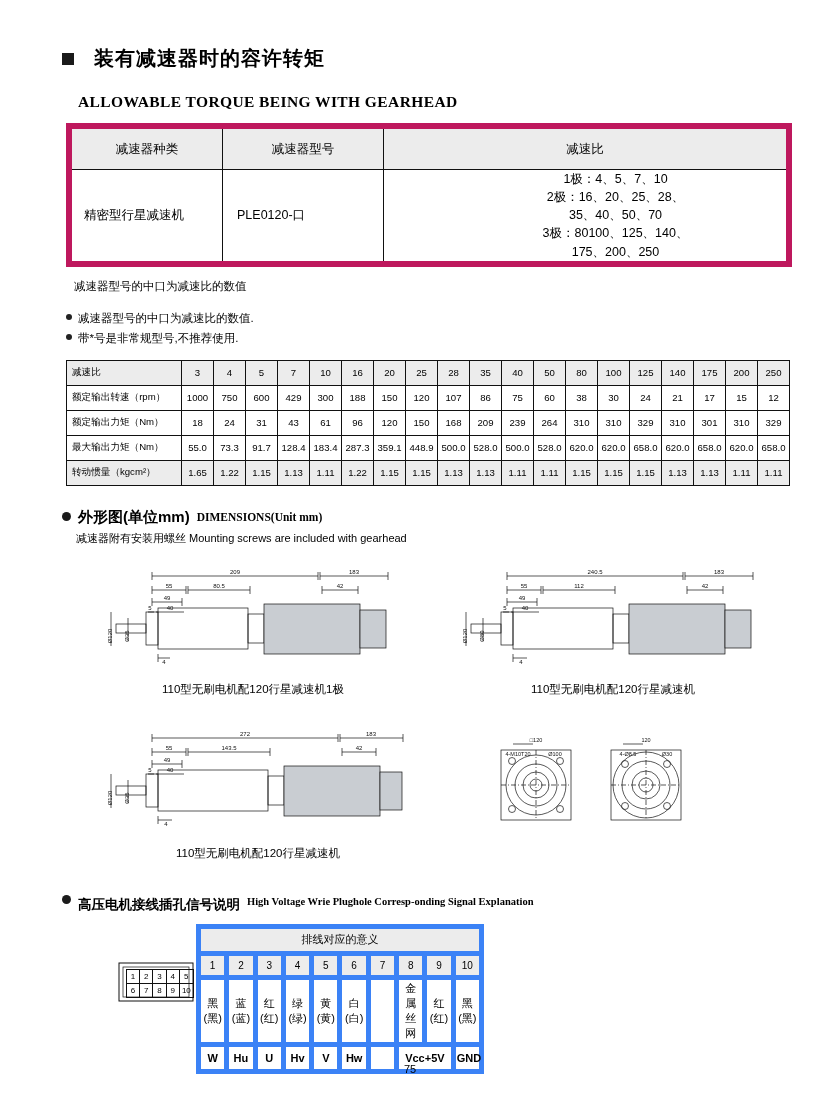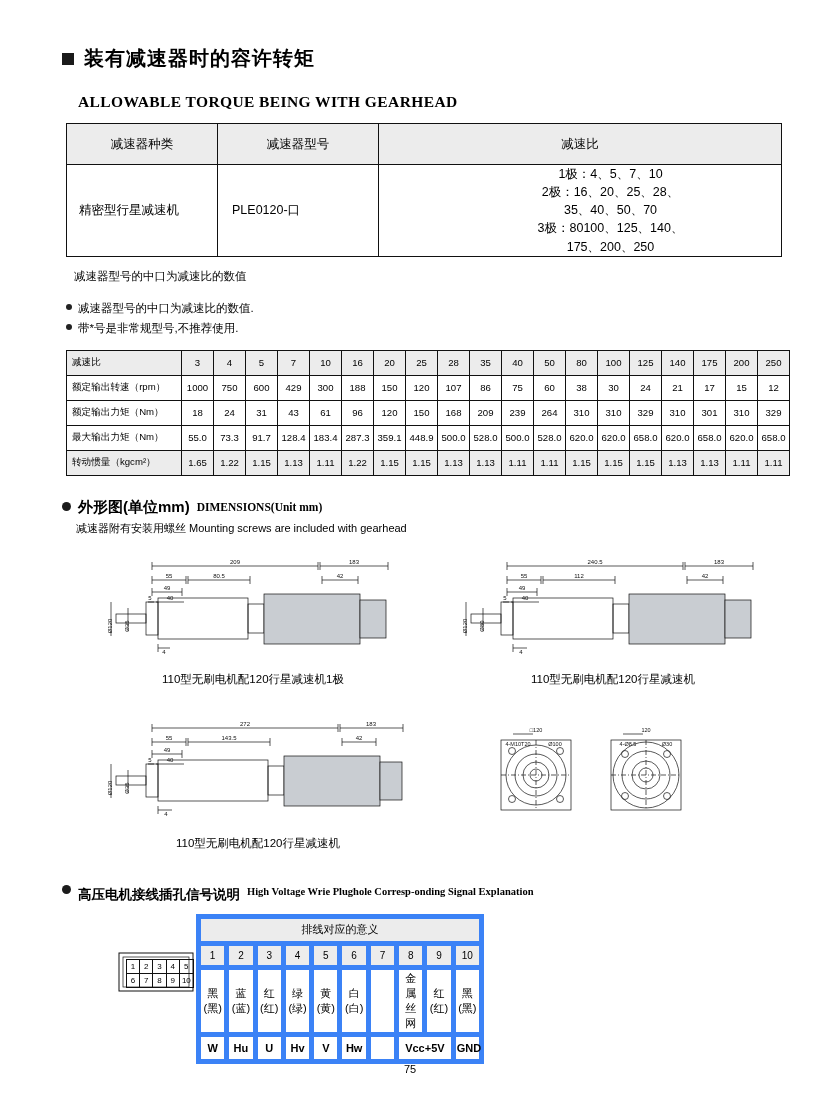--- a/index.html
+++ b/index.html
@@ -14,34 +14,34 @@
   }
   .page{
     position:relative;
     width:820px;
     height:1101px;
     box-sizing:border-box;
     padding:45px 48px 0 48px;
   }
 
   
-  .title-row{display:flex;align-items:center;gap:10px;margin-left:14px;}
+  .title-row{display:flex;align-items:center;gap:20px;margin-left:14px;}
   .sq{width:12px;height:12px;background:#1a1a1a;display:inline-block;}
   .title-cn{font-size:20px;font-weight:bold;letter-spacing:1px;}
   .title-en{
     font-family:"Liberation Serif", serif;
     font-size:15.5px;font-weight:bold;letter-spacing:.4px;
     margin:21px 0 0 30px;
   }
 
   
   table{border-collapse:collapse;}
   .t1{
     width:712px;margin:12px 0 12px 18px;
-    border:1px solid #be185d;
+    border:6px solid #be185d;
     table-layout:fixed;
   }
   .t1 td,.t1 th{border:1px solid #111;padding:0;}
   .t1 .hd{
     background:#ececec;height:40px;text-align:center;
     font-size:12.5px;font-weight:500;
   }
   .t1 .c1{width:150px;}
   .t1 .c2{width:160px;}
   .t1 .c3{width:402px;}

